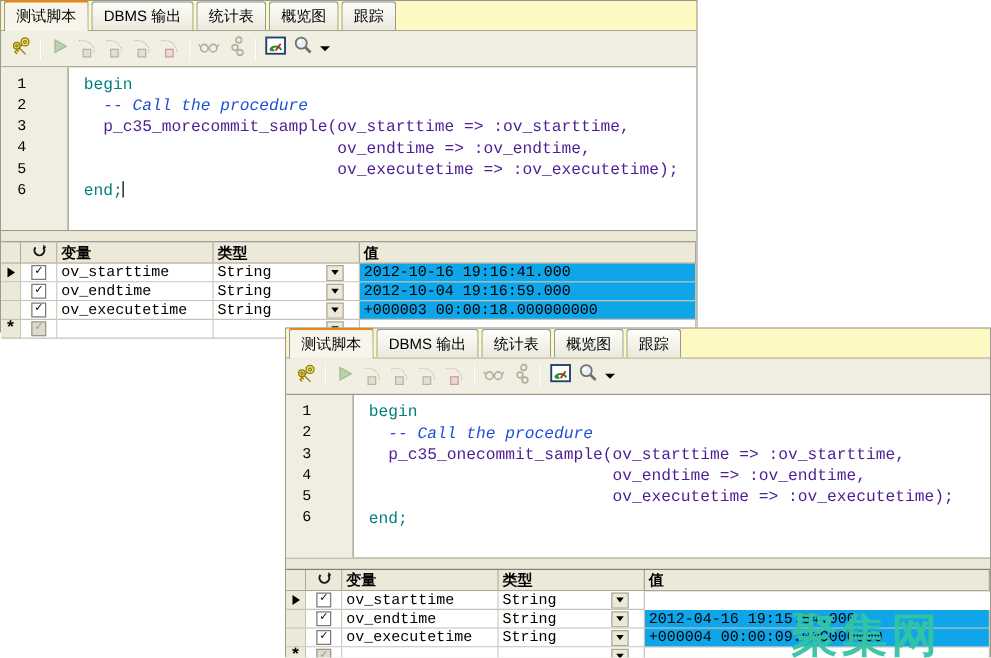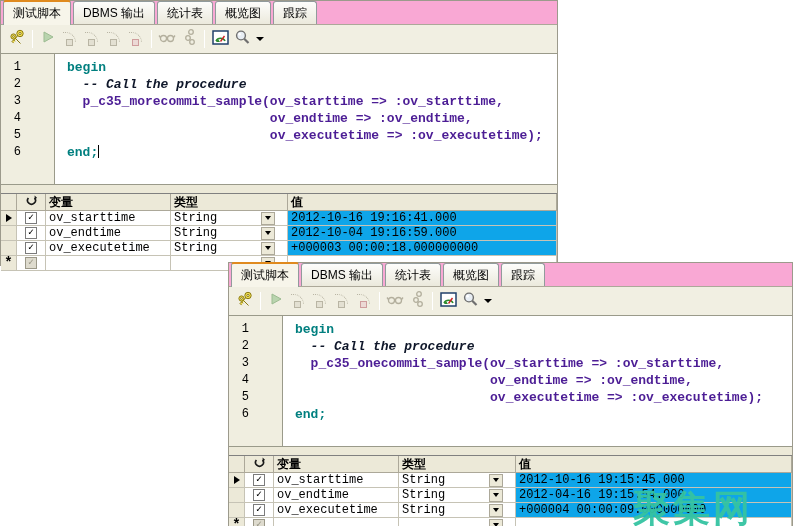--- a/index.html
+++ b/index.html
@@ -11,21 +11,21 @@
   .win {
     position:absolute; background:#ece9d8;
     border:1px solid #9c9a8c;
     box-shadow:inset 1px 1px 0 #fbfaf6;
   }
   #win1 { left:0;   top:0;   width:558px; height:266px; z-index:1; }
   #win2 { left:228px; top:262px; width:565px; height:264px; z-index:2; }
 
   
   .tabbar { height:24px; display:flex; align-items:flex-end; padding:2px 4px 0 2px;
-            border-bottom:1px solid #aca899; background:#f9a8d4; }
+            border-bottom:1px solid #aca899; background:#fef9c3; }
   .tab {
     font-size:12px; color:#000; padding:3px 9px 2px 9px; margin-right:2px;
     background:linear-gradient(#fdfdfb,#ebe9dc);
     border:1px solid #919b9c; border-bottom:none;
     border-radius:3px 3px 0 0; white-space:nowrap; cursor:default;
   }
   .tab.active {
     background:#f7f5ea; border-top:2px solid #e08a1e; position:relative;
     margin-bottom:-1px; padding-bottom:3px; z-index:3;
   }
@@ -47,24 +47,24 @@
 
   
   .editor { background:#fff; border-bottom:1px solid #9a9a8a; display:flex;
             font-family:"Liberation Mono","DejaVu Sans Mono",monospace; font-size:13px; }
   #win1 .editor { height:131px; }
   #win2 .editor { height:131px; }
   .gutter { width:54px; background:#f0eee0; border-right:1px solid #9a9a8a;
             padding-top:5px; flex:none; }
   .lnum { display:block; width:20px; text-align:right; color:#000;
           font-size:12px; line-height:17px; }
-  .codecol { flex:1; padding:5px 0 0 12px; overflow:hidden;font-weight:bold; }
+  .codecol { flex:1; padding:5px 0 0 12px; overflow:hidden; }
   .cline { display:block; white-space:pre; line-height:17px; color:#4c1d95; }
   .cline.kw  { color:#007f7f; }
-  .cline.cmt { color:#0f172a; font-style:italic; }
+  .cline.cmt { color:#1d4ed8; font-style:italic; }
   .cursor { display:inline-block; width:1px; height:13px; background:#000;
             vertical-align:-2px; }
 
   .splitter { height:8px; background:#ece9d8; }
 
   
   .grid { background:#fff; border-top:1px solid #808080; font-size:12px; }
   .grow { display:flex; height:15px; }
   .grow.head { height:17px; }
   .gc { border-right:1px solid #c6c3b5; border-bottom:1px solid #c6c3b5;
@@ -443,21 +443,20 @@
           <span class="rowptr"></span>
         </div>
       <div class="gc c-chk">
           <span class="checkbox">✓</span>
         </div>
       <div class="gc c-var">ov_starttime</div>
       <div class="gc c-type">
           <span>String</span>
           <span class="dd"></span>
         </div>
-      <div class="gc c-val">2012-10-16 19:15:45.000</div>
     </div>
     <div class="grow">
       <div class="gc c-ind"></div>
       <div class="gc c-chk">
           <span class="checkbox">✓</span>
         </div>
       <div class="gc c-var">ov_endtime</div>
       <div class="gc c-type">
           <span>String</span>
           <span class="dd"></span>

